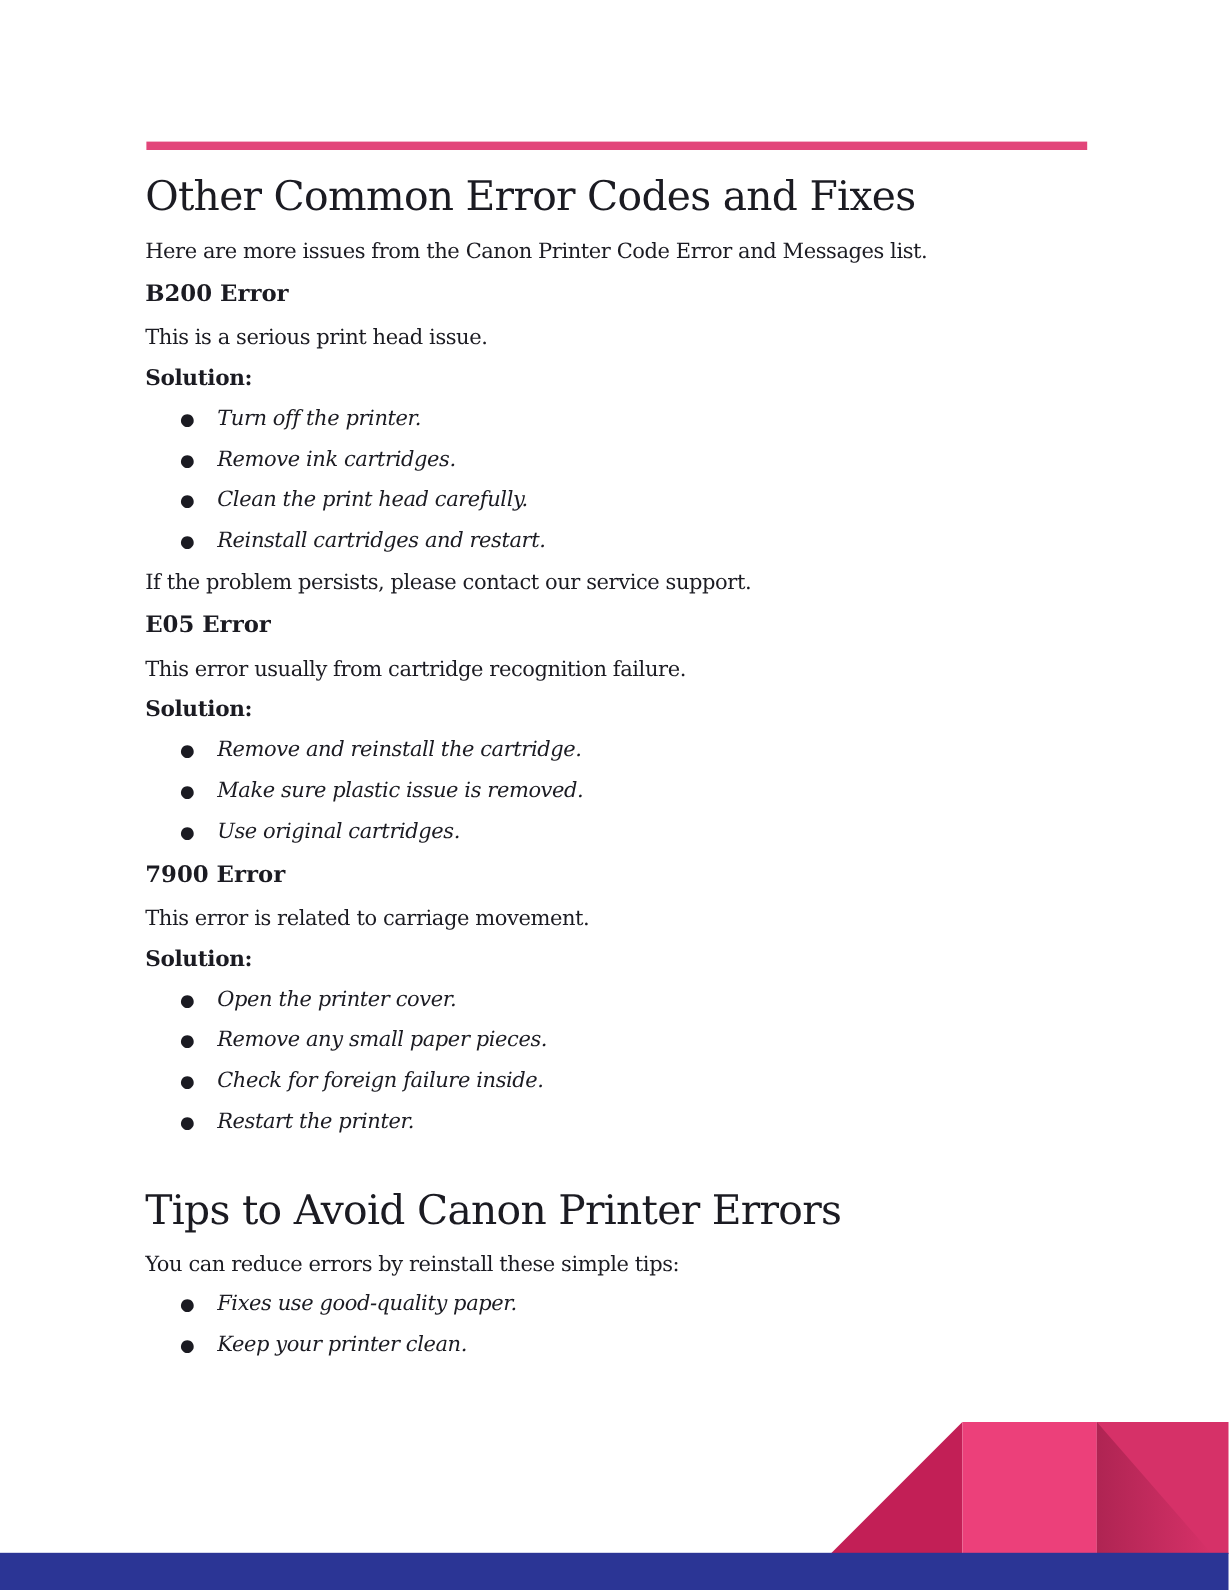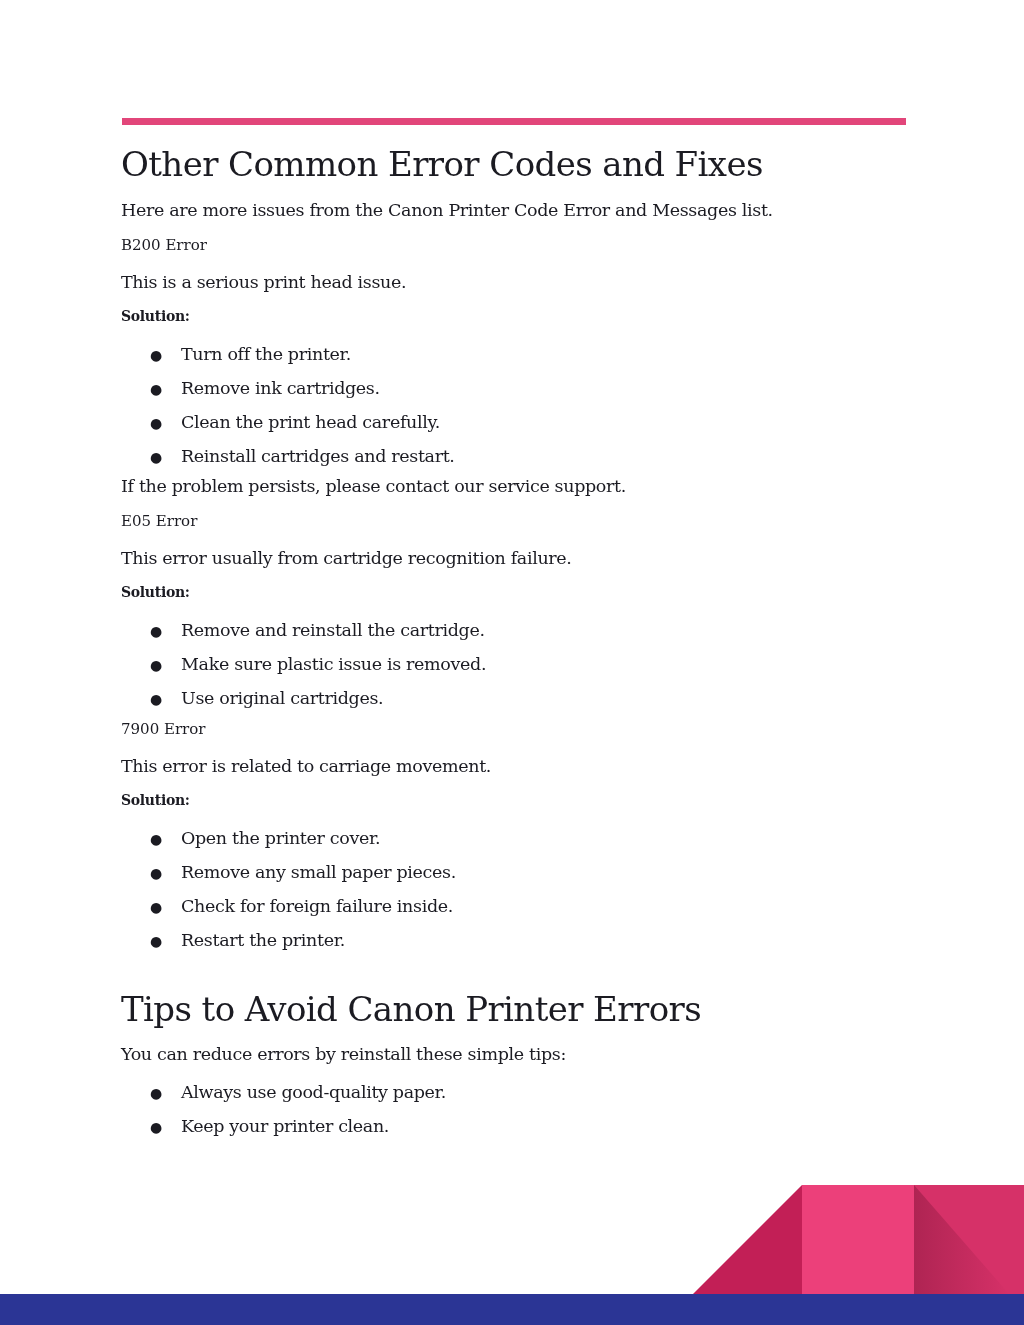--- a/index.html
+++ b/index.html
@@ -1,24 +1,24 @@
 <!DOCTYPE html>
 <html><head>
 <meta charset="utf-8">
 <style>
   html, body { margin: 0; padding: 0; }
   body { width: 1024px; height: 1325px; position: relative; background: #ffffff; overflow: hidden;
          font-family: "DejaVu Serif", "Liberation Serif", serif; color: #1b1b22; }
   .rule { position: absolute; left: 122px; top: 118px; width: 784px; height: 7px; background: #e2467a; }
   .el { position: absolute; left: 121px; white-space: nowrap; }
   .h1 { font-size: 34px; font-weight: normal; line-height: 34px; letter-spacing: -0.6px; }
-  .h2 { font-size: 15px; font-weight: normal; line-height: 26px; }
+  .h2 { font-size: 19px; font-weight: bold; line-height: 26px; }
   .p { font-size: 17.5px; line-height: 22px; letter-spacing: -0.35px; }
-  .b { font-size: 14px; font-weight: bold; line-height: 22px; letter-spacing: -0.3px; }
-  .li { position: absolute; left: 150px; white-space: nowrap; font-size: 17.5px; line-height: 30px; letter-spacing: -0.35px; }
+  .b { font-size: 18px; font-weight: bold; line-height: 22px; letter-spacing: -0.3px; }
+  .li { position: absolute; left: 150px; white-space: nowrap; font-size: 17.5px; line-height: 20px; letter-spacing: -0.35px; font-style: italic; }
   .li .dot { display: inline-block; width: 31px; font-size: 14px; }
   .deco { position: absolute; left: 0; top: 0; }
 </style>
 </head>
 <body>
 
 <div class="rule"></div>
 
 <div class="el h1" style="top:147px">Other Common Error Codes and Fixes</div>
 <div class="el p" style="top:199px">Here are more issues from the Canon Printer Code Error and Messages list.</div>
@@ -42,21 +42,21 @@
 <div class="el h2" style="top:716px">7900 Error</div>
 <div class="el p" style="top:755px">This error is related to carriage movement.</div>
 <div class="el b" style="top:789px">Solution:</div>
 <div class="li" style="top:823px"><span class="dot">●</span><span>Open the printer cover.</span></div>
 <div class="li" style="top:857px"><span class="dot">●</span><span>Remove any small paper pieces.</span></div>
 <div class="li" style="top:891px"><span class="dot">●</span><span>Check for foreign failure inside.</span></div>
 <div class="li" style="top:925px"><span class="dot">●</span><span>Restart the printer.</span></div>
 
 <div class="el h1" style="top:992px">Tips to Avoid Canon Printer Errors</div>
 <div class="el p" style="top:1043px">You can reduce errors by reinstall these simple tips:</div>
-<div class="li" style="top:1077px"><span class="dot">●</span><span>Always use good-quality paper.</span></div>
+<div class="li" style="top:1077px"><span class="dot">●</span><span>Fixes use good-quality paper.</span></div>
 <div class="li" style="top:1111px"><span class="dot">●</span><span>Keep your printer clean.</span></div>
 
 <svg class="deco" width="1024" height="1325">
   <defs>
     <linearGradient id="shade" x1="0" y1="0" x2="1" y2="0">
       <stop offset="0" stop-color="#a8224f"></stop>
       <stop offset="1" stop-color="#d63168"></stop>
     </linearGradient>
   </defs>
   <polygon points="692,1295 802,1185 802,1295" fill="#c21f56"></polygon>

